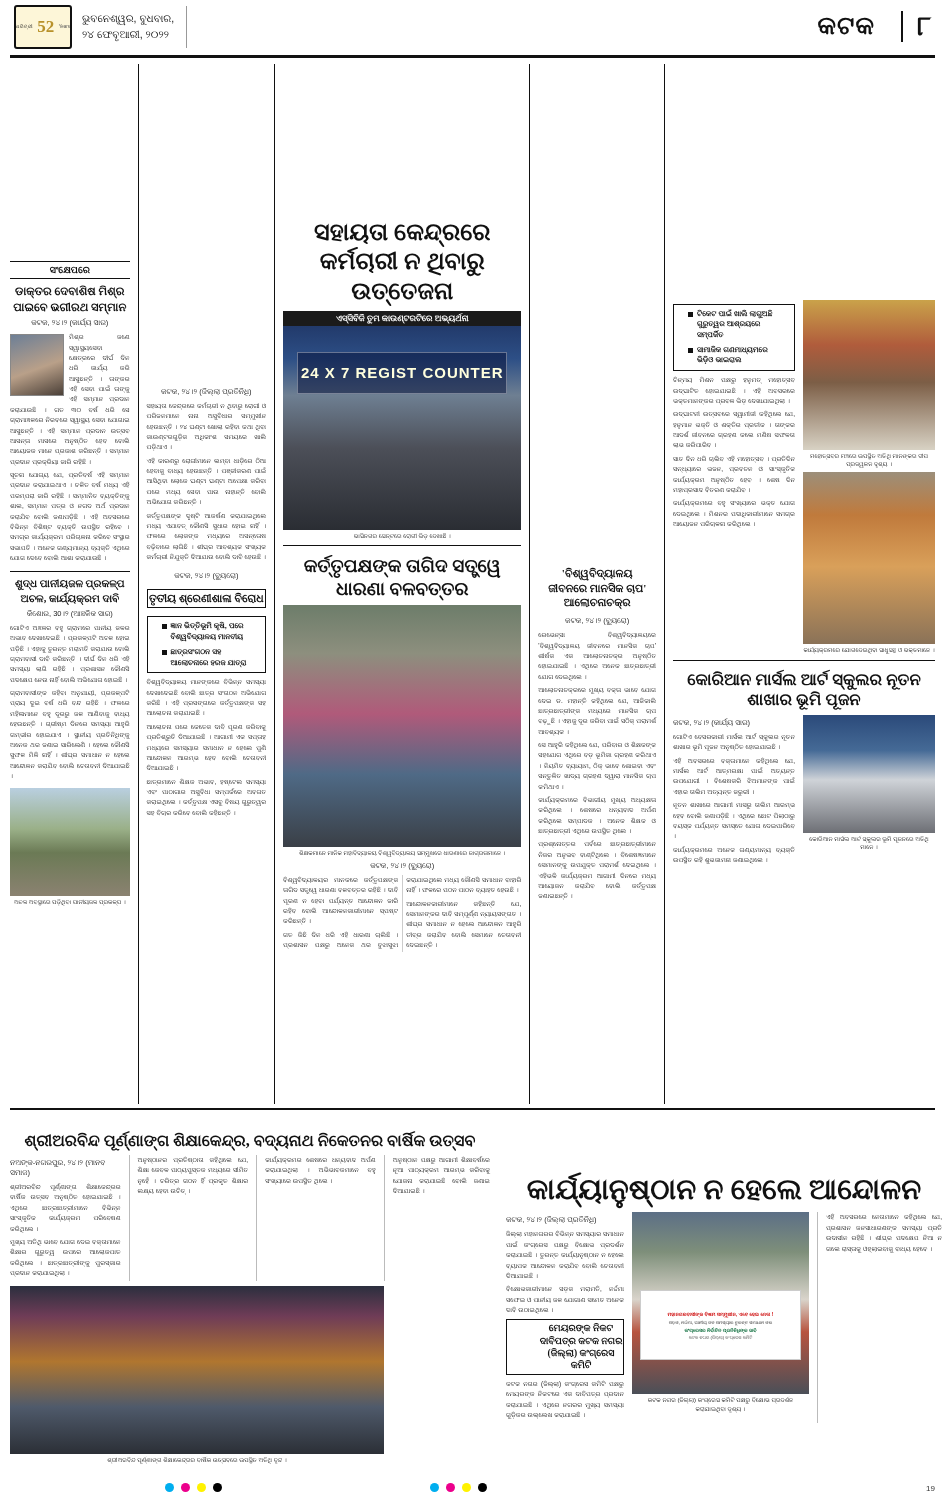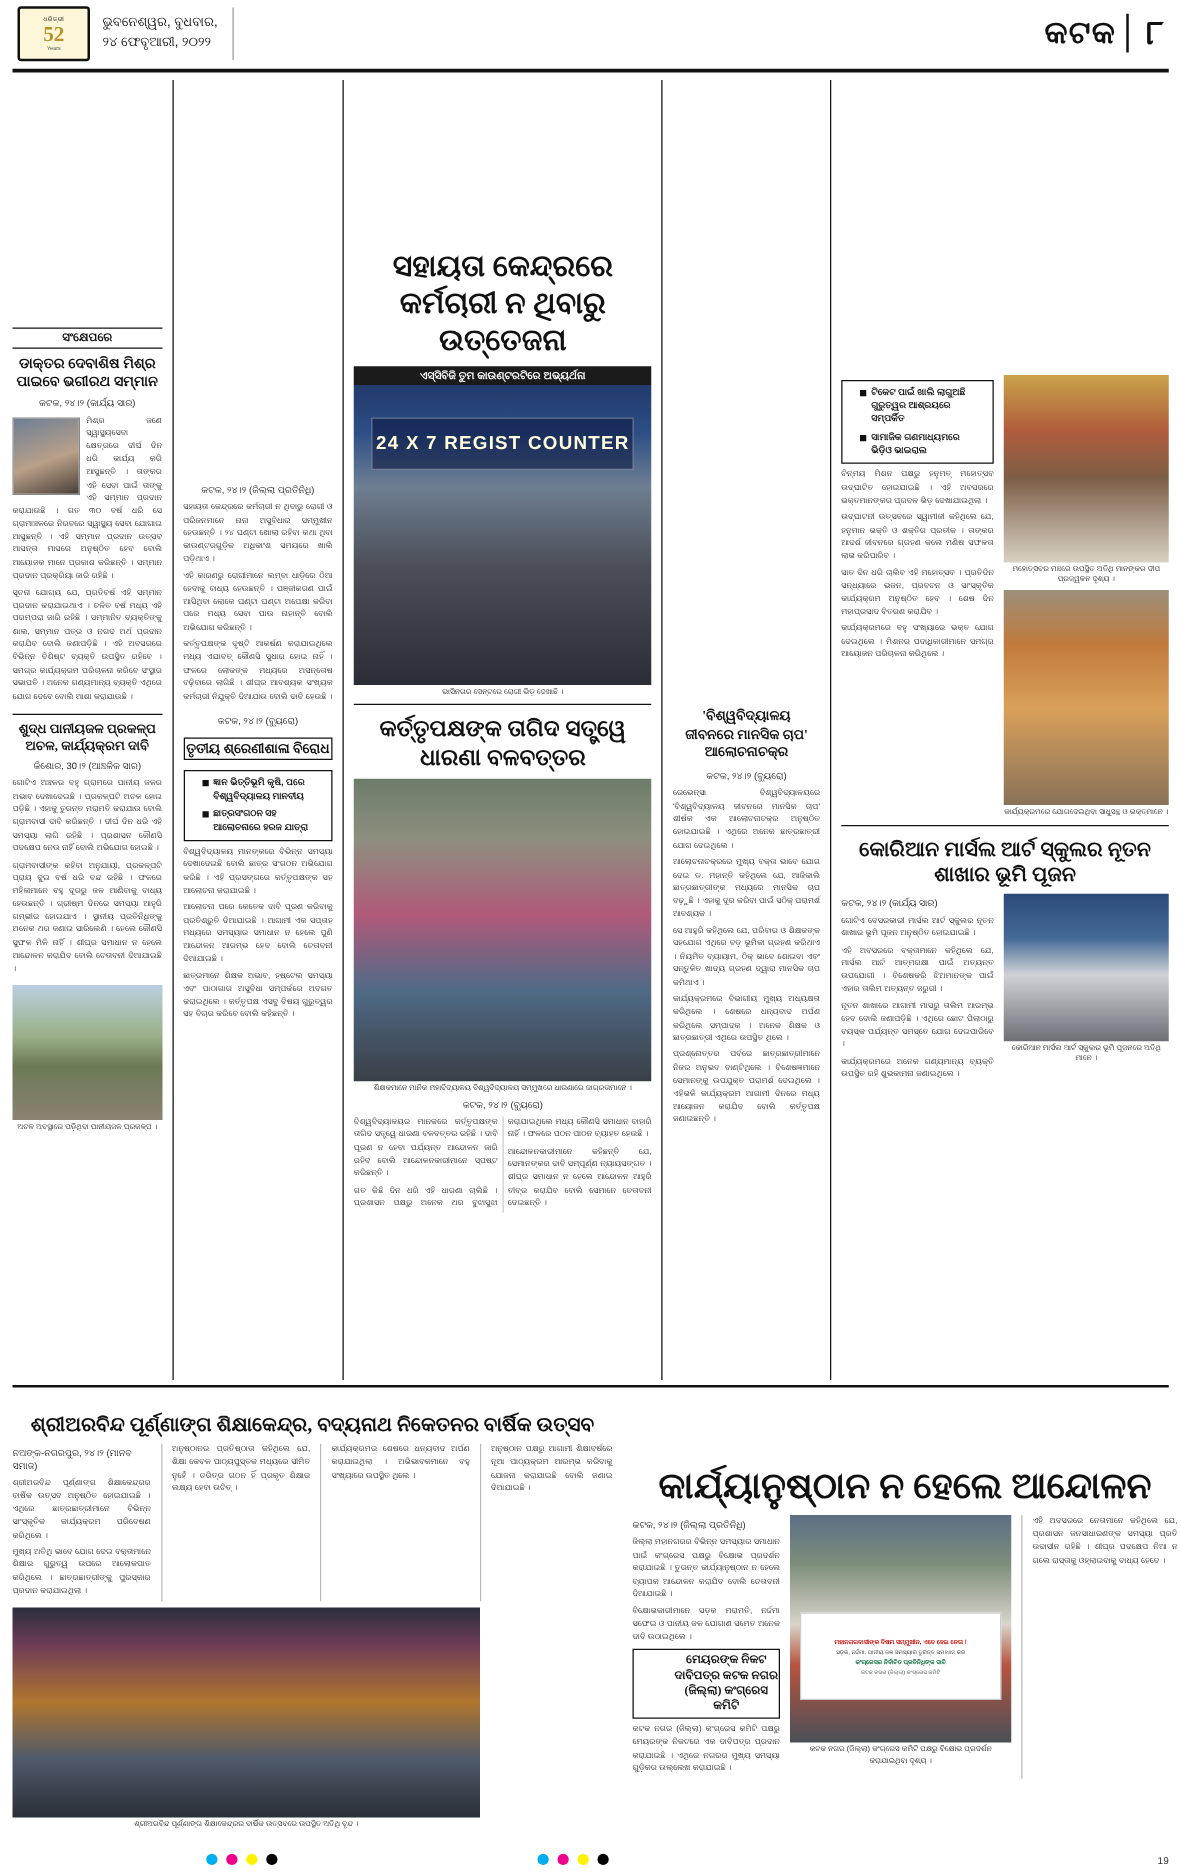--- a/index.html
+++ b/index.html
@@ -18,41 +18,41 @@
   .masthead {
     display: flex; align-items: center;
     border-bottom: 3px solid #111;
     padding: 4px 4px 6px 4px;
     height: 58px;
   }
   .logo-badge {
     width: 58px; height: 44px;
     border: 2px solid #111;
     border-radius: 3px;
-    display: flex; flex-direction: column; align-items: center; justify-content: center;
+    display: flex; flex-direction: row; align-items: center; justify-content: space-between;
     background: #fdf6d8;
     margin-right: 10px;
     flex: none;
   }
   .logo-badge .top { font-size: 5px; letter-spacing: .3px; }
   .logo-badge .num {
     font-size: 17px; font-weight: bold; color: #b8912a; line-height: 1;
     font-family: "Liberation Serif", serif;
   }
   .logo-badge .yrs { font-size: 4.5px; color: #555; }
   .mast-place {
     font-size: 10.5px; line-height: 1.5; padding-right: 12px;
     border-right: 1px solid #999; height: 42px; display:flex;
     flex-direction: column; justify-content: center;
   }
   .mast-spacer { flex: 1; }
   .mast-city {
     font-size: 25px; font-weight: bold; letter-spacing: 1px;
     font-family: "Liberation Serif", serif;
-    padding-right: 8px;
+    padding-right: 26px;
   }
   .mast-pagebar {
     border-left: 2px solid #111;
     padding-left: 14px; font-size: 27px; font-weight: bold;
     font-family: "Liberation Serif", serif;
   }
 
   
   .hl { font-family: "Liberation Serif", serif; font-weight: bold; }
   .kicker {
@@ -204,21 +204,21 @@
         <p>ଆଲୋଚନା ପରେ କେତେକ ଦାବି ପୂରଣ କରିବାକୁ ପ୍ରତିଶ୍ରୁତି ଦିଆଯାଇଛି । ଆଗାମୀ ଏକ ସପ୍ତାହ ମଧ୍ୟରେ ସମସ୍ୟାର ସମାଧାନ ନ ହେଲେ ପୁଣି ଆନ୍ଦୋଳନ ଆରମ୍ଭ ହେବ ବୋଲି ଚେତାବନୀ ଦିଆଯାଇଛି ।</p>
         <p>ଛାତ୍ରମାନେ ଶିକ୍ଷକ ଅଭାବ, ହଷ୍ଟେଲ ସମସ୍ୟା ଏବଂ ପାଠାଗାର ଅସୁବିଧା ସମ୍ପର୍କରେ ଅବଗତ କରାଇଥିଲେ । କର୍ତ୍ତୃପକ୍ଷ ଏସବୁ ବିଷୟ ଗୁରୁତ୍ୱର ସହ ବିଚାର କରିବେ ବୋଲି କହିଛନ୍ତି ।</p>
       </div>
     </div>
 
     <div class="sep-v"></div>
 
     <div class="col c3">
       <div class="headline-main">ସହାୟତା କେନ୍ଦ୍ରରେ କର୍ମଚାରୀ ନ ଥିବାରୁ ଉତ୍ତେଜନା</div>
       <div style="background:#1b1b1b;color:#fff;text-align:center;font-size:8.5px;font-weight:bold;padding:2px 0;">ଏସ୍‌ସିବିଜି ତୁମ କାଉଣ୍ଟରଟିରେ ଅଭ୍ୟର୍ଥନା</div>
-      <div class="photo" style="height:240px;background:
+      <div class="photo" style="height:204px;background:
            linear-gradient(180deg,#223a6b 0%,#2d4f86 16%,#6e7f92 34%,#4c4f58 60%,#2a2d33 100%);">
         <div style="position:absolute;top:26px;left:14px;right:14px;height:42px;background:rgba(10,20,60,.55);
                     border:1px solid rgba(255,255,255,.35);color:#ffd; font-size:15px; font-weight:bold;
                     display:flex;align-items:center;justify-content:center;letter-spacing:1px;">24 X 7 REGIST COUNTER</div>
       </div>
       <div class="cap">ଭାସିନଗର ସେନ୍ଟରେ ରୋଗୀ ଭିଡ଼ ଦେଖାଛି ।</div>
 
       <div class="rule"></div>
       <div class="headline-mid">କର୍ତ୍ତୃପକ୍ଷଙ୍କ ତାଗିଦ ସତ୍ତ୍ୱେ ଧାରଣା ବଳବତ୍ତର</div>
       <div class="photo" style="height:242px;background:

